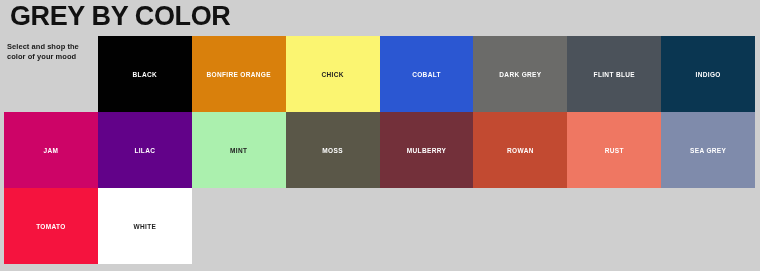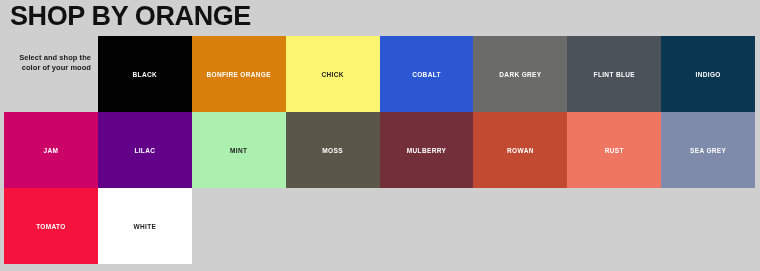--- a/index.html
+++ b/index.html
@@ -21,28 +21,27 @@
     font-size: 27px;
     font-weight: bold;
     letter-spacing: -0.4px;
     color: #111111;
     line-height: 30px;
     white-space: nowrap;
   }
   #subtitle {
     position: absolute;
     left: 7px;
-    top: 53px;
+    top: 42px;
     width: 84px;
     font-size: 7.5px;
     font-weight: bold;
     color: #1a1a1a;
     line-height: 10px;
     letter-spacing: 0.05px;
-    text-align: right;
   }
   #swatch-grid {
     position: absolute;
     left: 4px;
     top: 36px;
     width: 751px;
     height: 224px;
   }
   .swatch-row {
     display: flex;
@@ -68,21 +67,21 @@
     font-weight: bold;
     letter-spacing: 0.35px;
     text-align: center;
     line-height: 9px;
     user-select: none;
   }
 </style>
 </head>
 <body style="background: rgb(207, 207, 207);">
 
-<div id="page-title">SHOP BY ORANGE</div>
+<div id="page-title">GREY BY COLOR</div>
 
 <div id="subtitle">Select and shop the color of your mood</div>
 
 <div id="swatch-grid">
     <div class="swatch-row row-offset">
       <div class="swatch" style="background: rgb(1, 1, 1);">
         <span class="swatch-label" style="color: rgb(255, 255, 255);">BLACK</span>
       </div>
       <div class="swatch" style="background: rgb(217, 128, 12);">
         <span class="swatch-label" style="color: rgb(255, 255, 255);">BONFIRE ORANGE</span>

